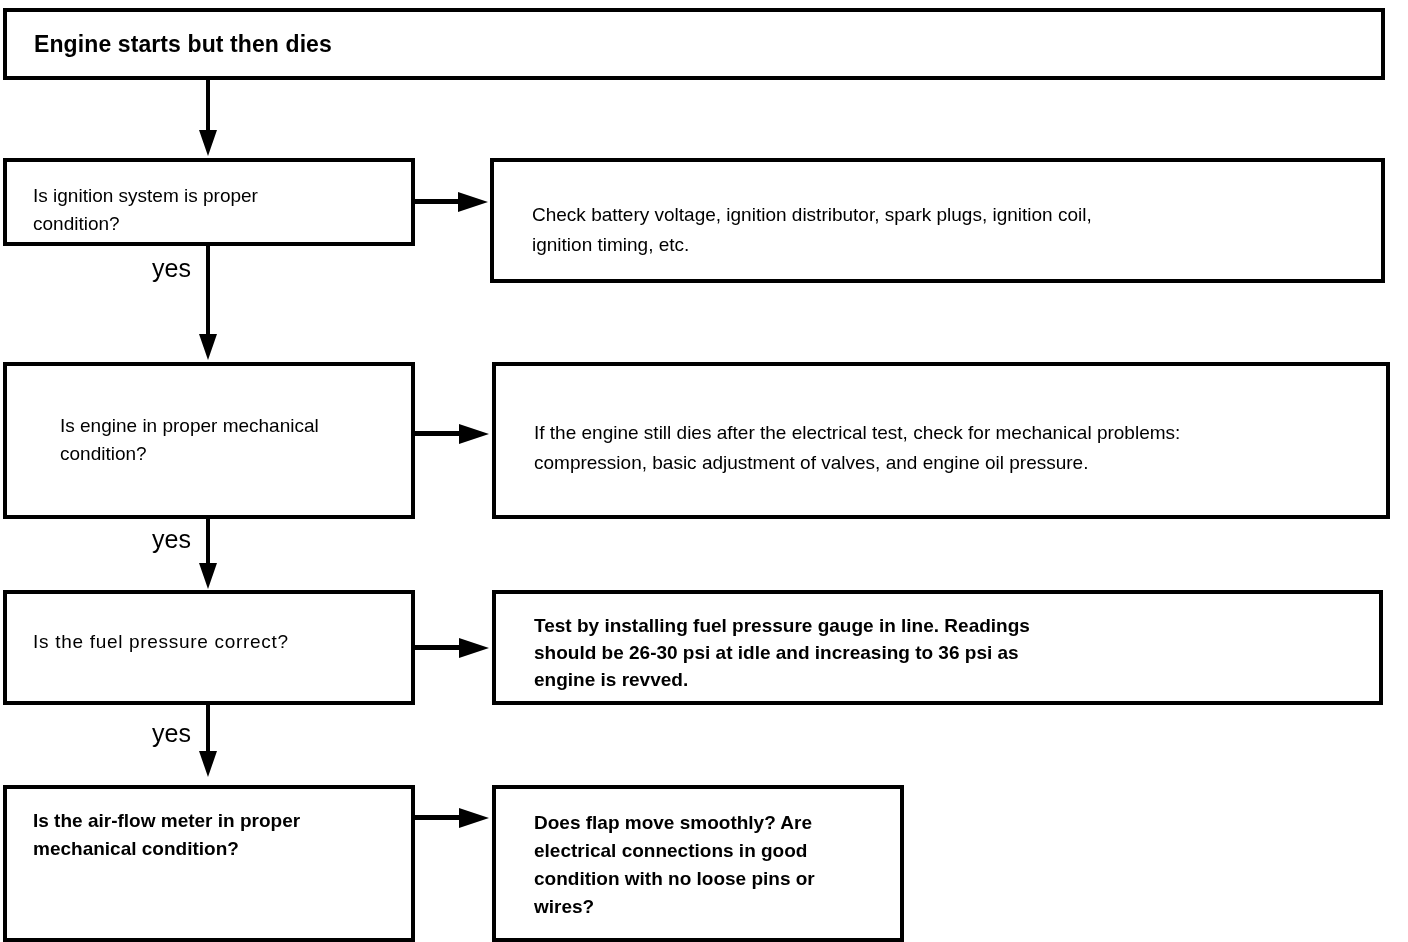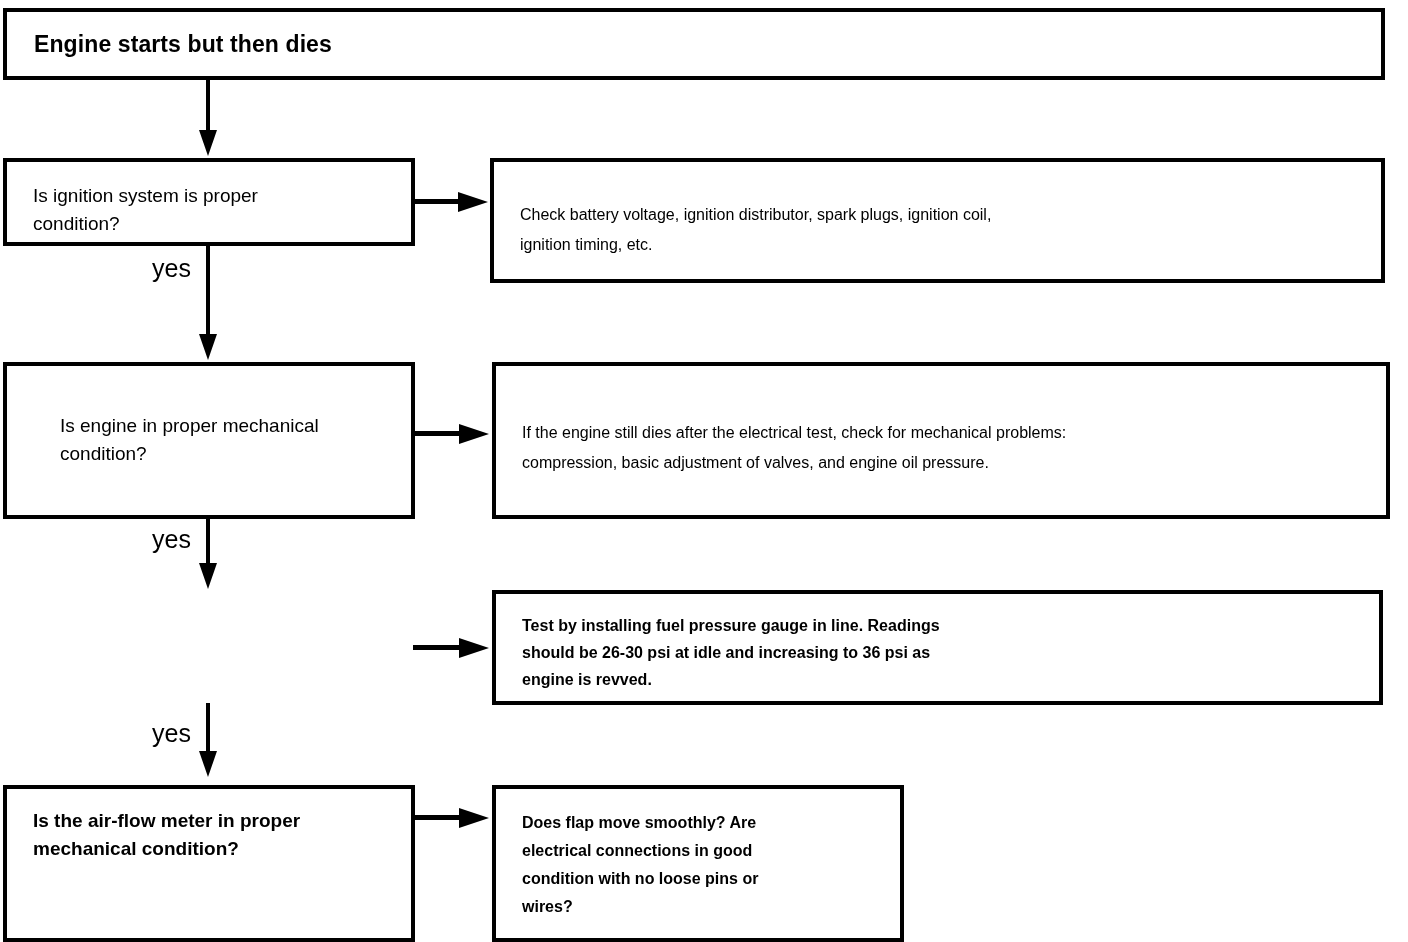--- a/index.html
+++ b/index.html
@@ -52,22 +52,22 @@
     left: 3px;
     width: 412px;
   }
   .q-text {
     padding-left: 26px;
     font-size: 19px;
     line-height: 28px;
   }
   
   .a-text {
-    padding-left: 26px;
-    font-size: 16px;
+    padding-left: 38px;
+    font-size: 19px;
     line-height: 30px;
   }
   #q1-box { top: 158px; height: 88px; padding-left: 12px; }
   #q1-text { top: 20px; }
 
   #a1-box { left: 490px; top: 158px; width: 895px; height: 125px; }
   #a1-text { top: 38px; }
 
   #q2-box { top: 362px; height: 157px; }
   #q2-text { top: 46px; padding-left: 53px; }
@@ -156,20 +156,23 @@
   <div class="arrow-right" style="left:459px; top:424px;"></div>
   <div class="box" id="a2-box">
     <div class="box-text a-text" id="a2-text">If the engine still dies after the electrical test, check for mechanical problems:
 compression, basic adjustment of valves, and engine oil pressure.</div>
   </div>
 
   <div class="vline" style="left:206px; top:517px; height:52px;"></div>
   <div class="arrow-down" style="left:199px; top:563px;"></div>
   <div class="yes-label" style="left:152px; top:528px;">yes</div>
 
+  <div class="box q-box" id="q3-box">
+    <div class="box-text q-text" id="q3-text">Is the fuel pressure correct?</div>
+  </div>
   <div class="hline" style="left:413px; top:645px; width:50px;"></div>
   <div class="arrow-right" style="left:459px; top:638px;"></div>
   <div class="box" id="a3-box">
     <div class="box-text a-text" id="a3-text">Test by installing fuel pressure gauge in line. Readings
 should be 26-30 psi at idle and increasing to 36 psi as
 engine is revved.</div>
   </div>
 
   <div class="vline" style="left:206px; top:703px; height:52px;"></div>
   <div class="arrow-down" style="left:199px; top:751px;"></div>

